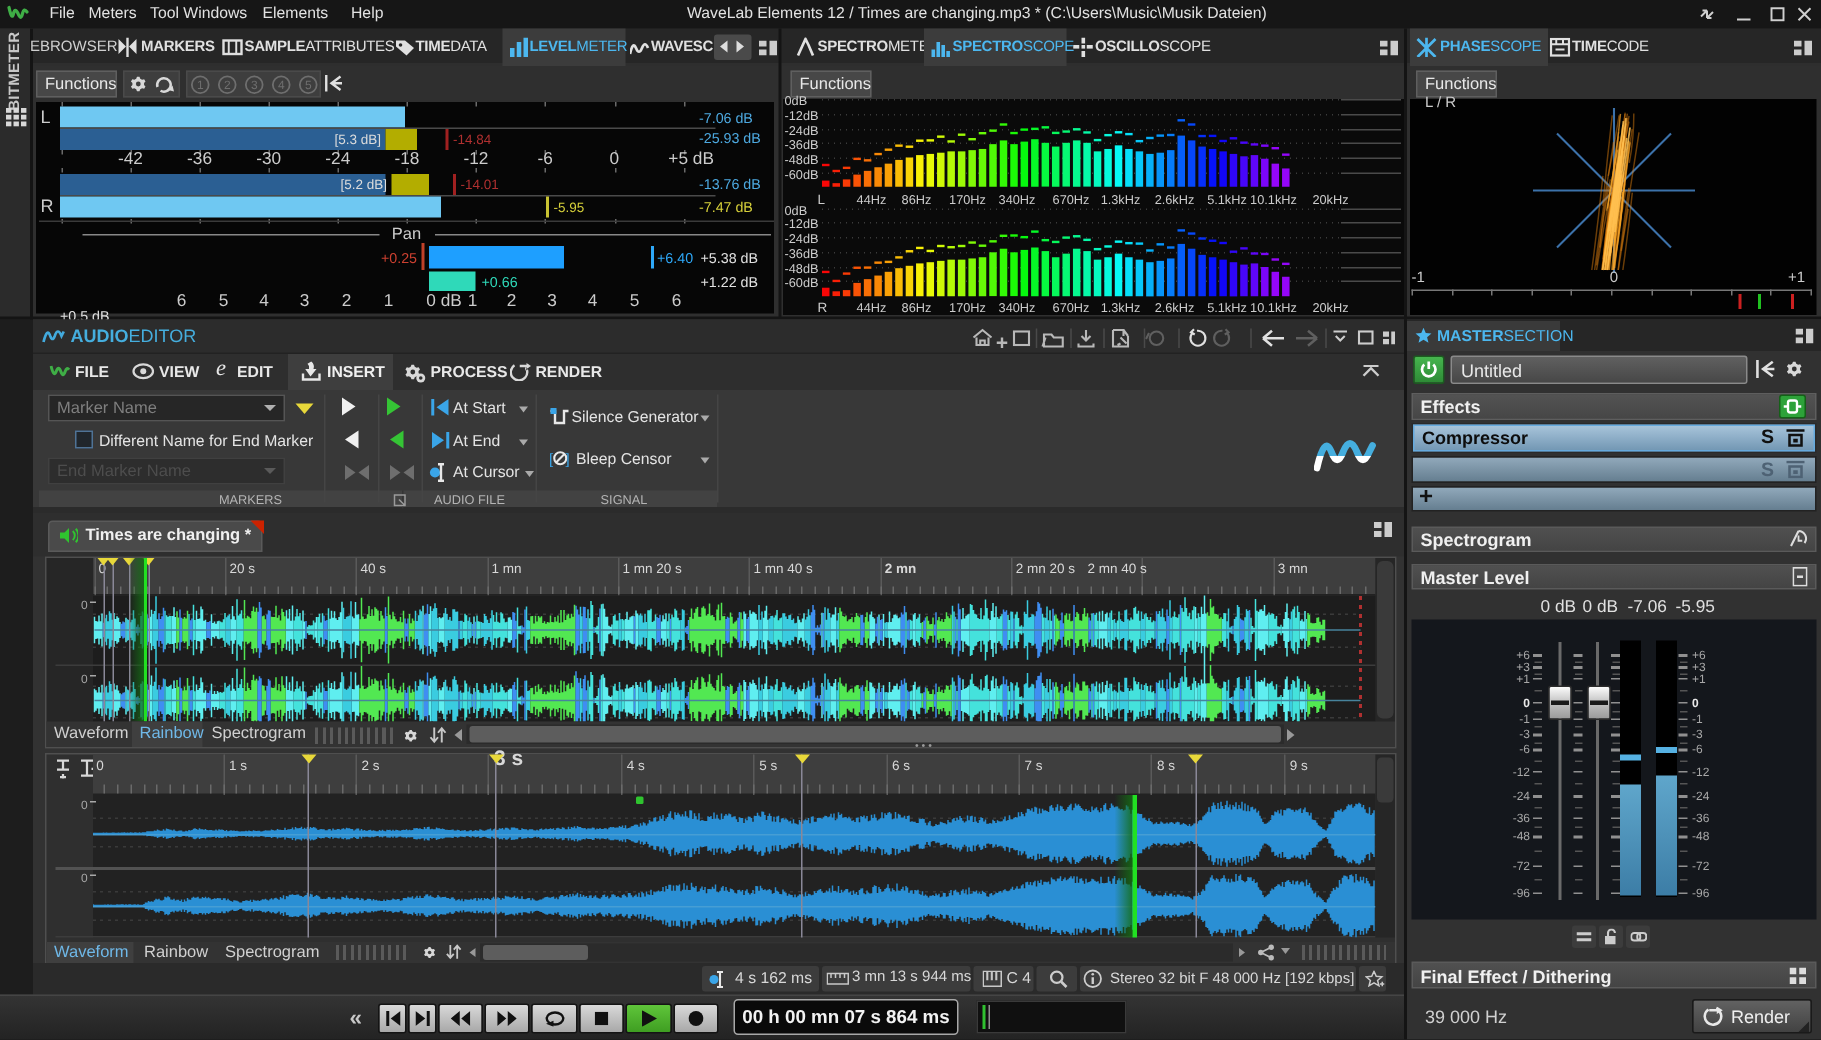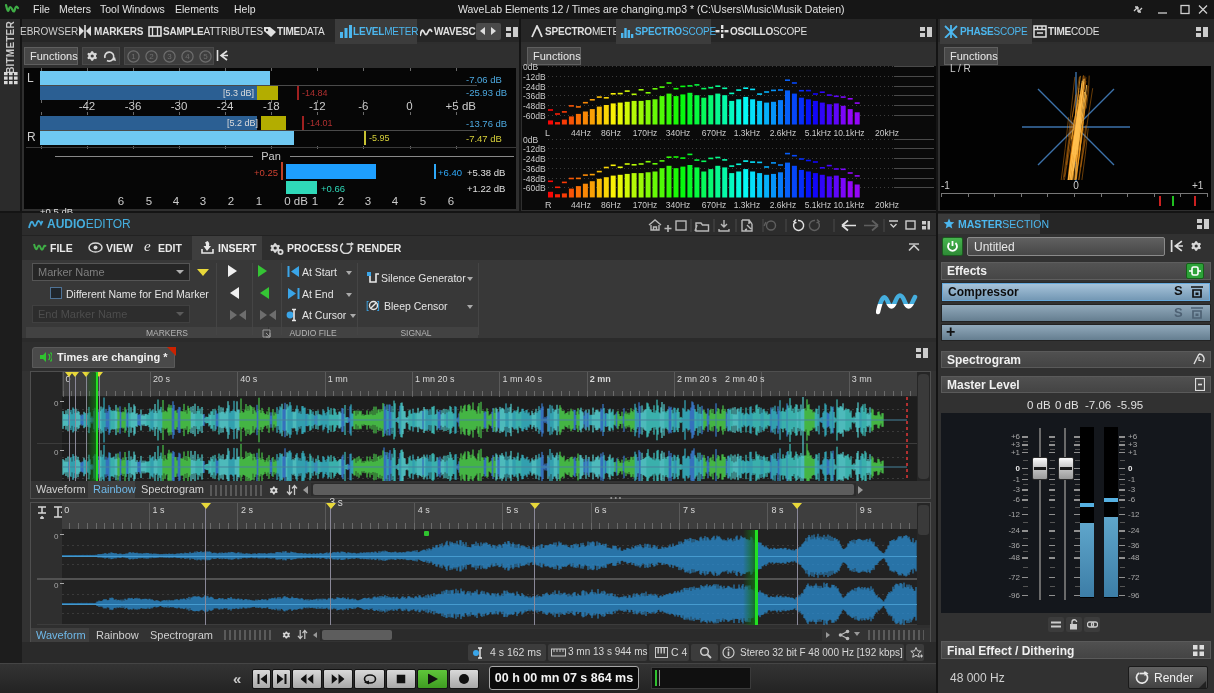--- a/index.html
+++ b/index.html
@@ -940,21 +940,21 @@
     </g>
   </svg>
 <div style="position:absolute;left:62px;top:503px;width:855px;height:27px;background:#3e3e3e;"></div>
 <div style="position:absolute;left:62px;top:529px;width:855px;height:1px;background:#222222;"></div>
 <div style="position:absolute;left:64.2px;top:505px;font-size:9px;color:#d8d8d8;font-weight:normal;white-space:nowrap;">0</div>
 <div style="position:absolute;left:148.60000000000002px;top:503px;width:1px;height:27px;background:#5a5a5a;"></div>
 <div style="position:absolute;left:152.60000000000002px;top:505px;font-size:9px;color:#d8d8d8;font-weight:normal;white-space:nowrap;">1 s</div>
 <div style="position:absolute;left:237.0px;top:503px;width:1px;height:27px;background:#5a5a5a;"></div>
 <div style="position:absolute;left:241.0px;top:505px;font-size:9px;color:#d8d8d8;font-weight:normal;white-space:nowrap;">2 s</div>
 <div style="position:absolute;left:325.40000000000003px;top:503px;width:1px;height:27px;background:#5a5a5a;"></div>
-<div style="position:absolute;left:329.40000000000003px;top:497px;font-size:10px;color:#d8d8d8;font-weight:normal;white-space:nowrap;">3 s</div>
+<div style="position:absolute;left:329.40000000000003px;top:497px;font-size:14px;color:#d8d8d8;font-weight:bold;white-space:nowrap;">3 s</div>
 <div style="position:absolute;left:413.8px;top:503px;width:1px;height:27px;background:#5a5a5a;"></div>
 <div style="position:absolute;left:417.8px;top:505px;font-size:9px;color:#d8d8d8;font-weight:normal;white-space:nowrap;">4 s</div>
 <div style="position:absolute;left:502.2px;top:503px;width:1px;height:27px;background:#5a5a5a;"></div>
 <div style="position:absolute;left:506.2px;top:505px;font-size:9px;color:#d8d8d8;font-weight:normal;white-space:nowrap;">5 s</div>
 <div style="position:absolute;left:590.6000000000001px;top:503px;width:1px;height:27px;background:#5a5a5a;"></div>
 <div style="position:absolute;left:594.6000000000001px;top:505px;font-size:9px;color:#d8d8d8;font-weight:normal;white-space:nowrap;">6 s</div>
 <div style="position:absolute;left:679.0000000000001px;top:503px;width:1px;height:27px;background:#5a5a5a;"></div>
 <div style="position:absolute;left:683.0000000000001px;top:505px;font-size:9px;color:#d8d8d8;font-weight:normal;white-space:nowrap;">7 s</div>
 <div style="position:absolute;left:767.4000000000001px;top:503px;width:1px;height:27px;background:#5a5a5a;"></div>
 <div style="position:absolute;left:771.4000000000001px;top:505px;font-size:9px;color:#d8d8d8;font-weight:normal;white-space:nowrap;">8 s</div>
@@ -1417,20 +1417,20 @@
     <rect x="4.5" y="2" width="6" height="5" rx="2" fill="none" stroke="#ccc" stroke-width="1.3"></rect>
   </svg>
 <div style="position:absolute;left:941px;top:641px;width:270px;height:18px;background:linear-gradient(180deg,#505050,#444444);border:1px solid #5a5a5a;"></div>
 <div style="position:absolute;left:947px;top:644px;font-size:12px;color:#f0f0f0;font-weight:bold;white-space:nowrap;">Final Effect / Dithering</div>
 <svg class="abs" style="left:1193px;top:645px" width="11" height="11" viewBox="0 0 11 11">
     <rect x="0" y="0" width="4.5" height="4.5" fill="#ddd"></rect>
     <rect x="6.5" y="0" width="4.5" height="4.5" fill="#ddd"></rect>
     <rect x="0" y="6.5" width="4.5" height="4.5" fill="#ddd"></rect>
     <rect x="6.5" y="6.5" width="4.5" height="4.5" fill="#ddd"></rect>
   </svg>
-<div style="position:absolute;left:950px;top:671px;font-size:12px;color:#d0d0d0;font-weight:normal;white-space:nowrap;">48 000 Hz</div>
+<div style="position:absolute;left:950px;top:671px;font-size:12px;color:#d0d0d0;font-weight:normal;white-space:nowrap;">39 000 Hz</div>
 <div style="position:absolute;left:1128px;top:666px;width:80px;height:23px;background:linear-gradient(180deg,#626262,#424242);border:1px solid #1a1a1a;border-radius:2px;"></div>
 <svg class="abs" style="left:1135px;top:671px" width="14" height="13" viewBox="0 0 14 13">
 <path d="M4 2 a5.5 5.5 0 1 0 5 -0.5" stroke="#e8e8e8" stroke-width="1.7" fill="none"></path>
 <path d="M4.5 2.5 h5.5" stroke="#e8e8e8" stroke-width="1.7"></path>
     <path d="M9.5 0 l4 2.5-4 2.5Z" fill="#e8e8e8"></path>
   </svg>
 <div style="position:absolute;left:1154px;top:671px;font-size:12px;color:#f0f0f0;font-weight:normal;white-space:nowrap;">Render</div>
 <div style="position:absolute;left:1199px;top:681px;width:0;height:0;border-left:7px solid transparent;border-bottom:7px solid #222;"></div>
 </body></html>

